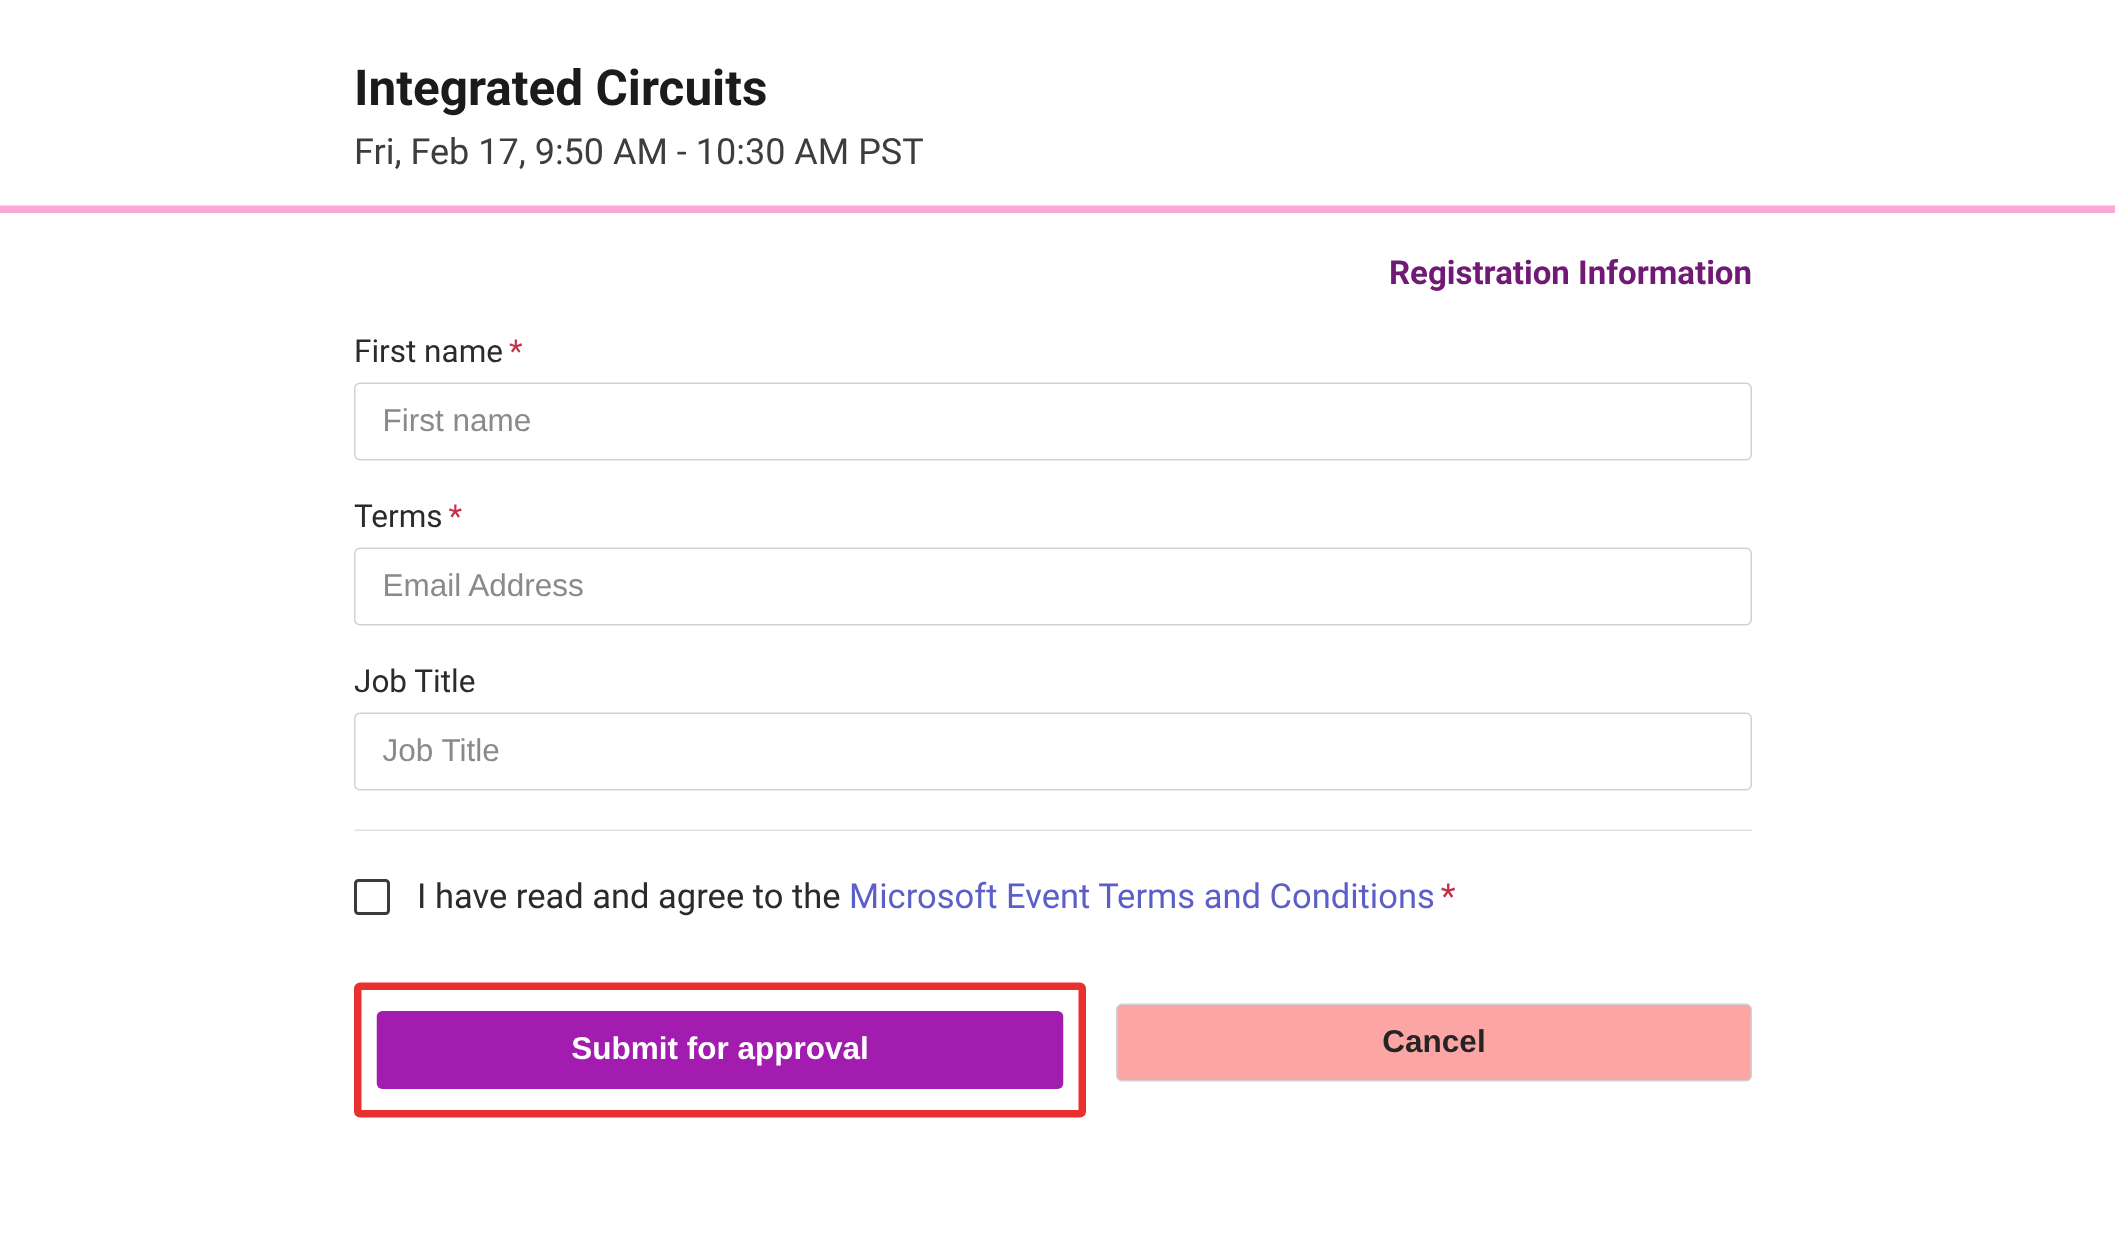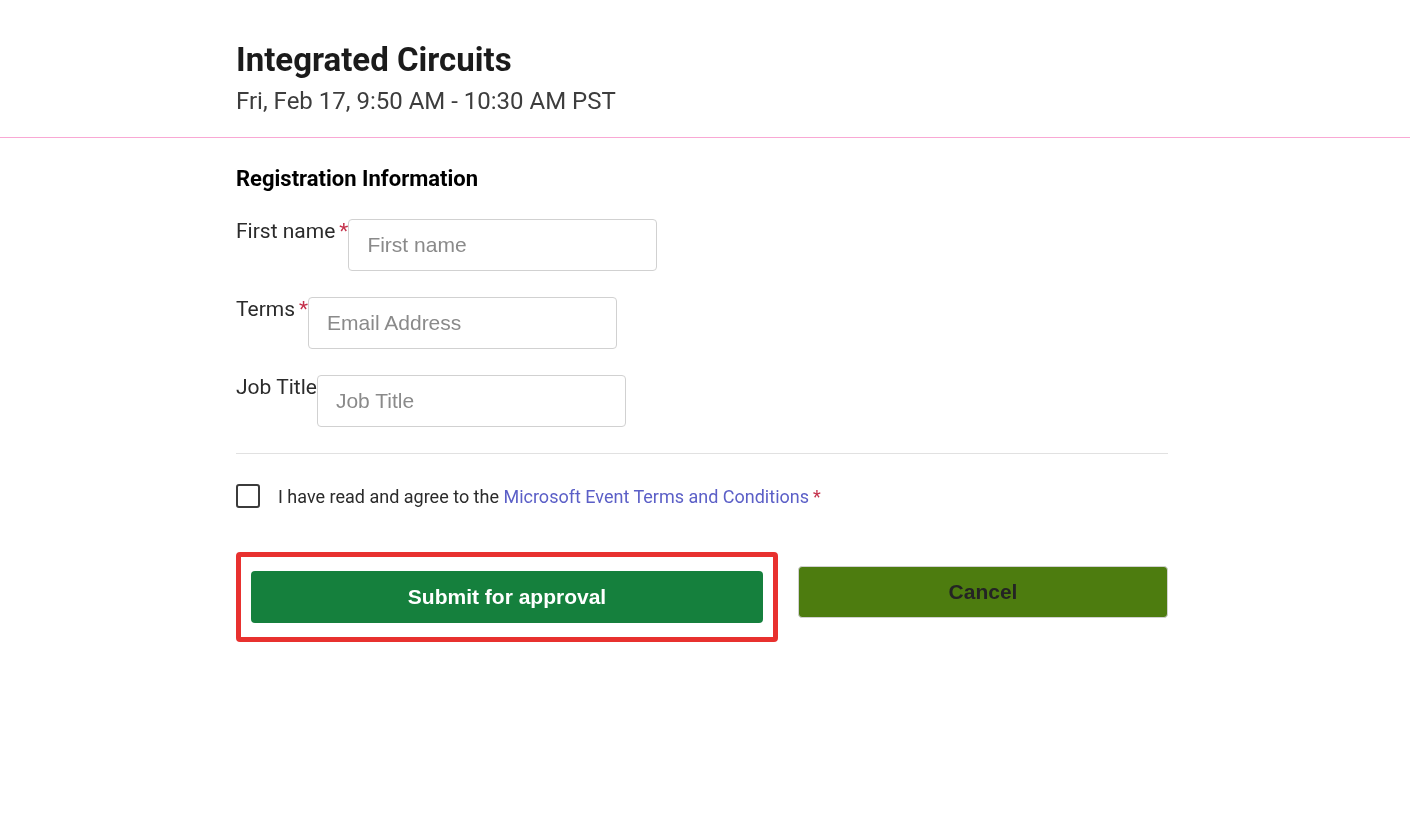--- a/index.html
+++ b/index.html
@@ -7,51 +7,52 @@
     margin: 0;
     font-family: "Segoe UI", -apple-system, BlinkMacSystemFont, Roboto, "Helvetica Neue", sans-serif;
     background: #ffffff;
     color: #242424;
   }
   .page {
     width: 1410px;
   }
   .header {
     padding: 40px 0 22px 236px;
-    border-bottom: 1px solid #f9a8d4;
+    border-bottom: 5px solid #f9a8d4;
   }
   .event-title {
     font-size: 33px;
     font-weight: 700;
     color: #1b1b1b;
     margin: 0 0 8px 0;
   }
   .event-datetime {
     font-size: 24px;
     color: #3d3d3d;
     margin: 0;
   }
   .form-area {
     padding: 28px 0 40px 236px;
     width: 1168px;
   }
   .section-heading {
     font-size: 22px;
     font-weight: 700;
-    color: #000000;
+    color: #701a75;
     margin: 0 0 28px 0;
+    text-align: right;
   }
   .row {
     display: flex;
     gap: 20px;
     margin-bottom: 26px;
   }
   .field {
     display: flex;
-    flex-direction: row;
+    flex-direction: column;
   }
   .field.half { flex: 1 1 0; }
   .field.full { width: 100%; }
   .field-label {
     font-size: 21px;
     color: #2b2b2b;
     margin-bottom: 8px;
   }
   .req {
     color: #c4314b;
@@ -73,21 +74,21 @@
   .divider {
     border: none;
     border-top: 1px solid #e1e1e1;
     margin: 6px 0 30px 0;
   }
   .consent-row {
     display: flex;
     align-items: center;
     gap: 18px;
     margin-bottom: 44px;
-    font-size: 18px;
+    font-size: 23px;
   }
   .checkbox {
     width: 24px;
     height: 24px;
     border: 2px solid #3b3b3b;
     border-radius: 3px;
     background: #fff;
     flex-shrink: 0;
     cursor: pointer;
   }
@@ -113,26 +114,26 @@
     border-radius: 4px;
     font-size: 21px;
     font-weight: 600;
     cursor: pointer;
     display: flex;
     align-items: center;
     justify-content: center;
     border: 1px solid transparent;
   }
   .btn-primary {
-    background: #15803d;
+    background: #a21caf;
     color: #ffffff;
-    width: 512px;
+    width: 458px;
   }
   .btn-secondary {
-    background: #4d7c0f;
+    background: #fca5a5;
     color: #242424;
     border: 1px solid #d1d1d1;
     width: 456px;
     height: 52px;
     margin-top: 14px;
   }
 </style>
 </head>
 <body>
 

